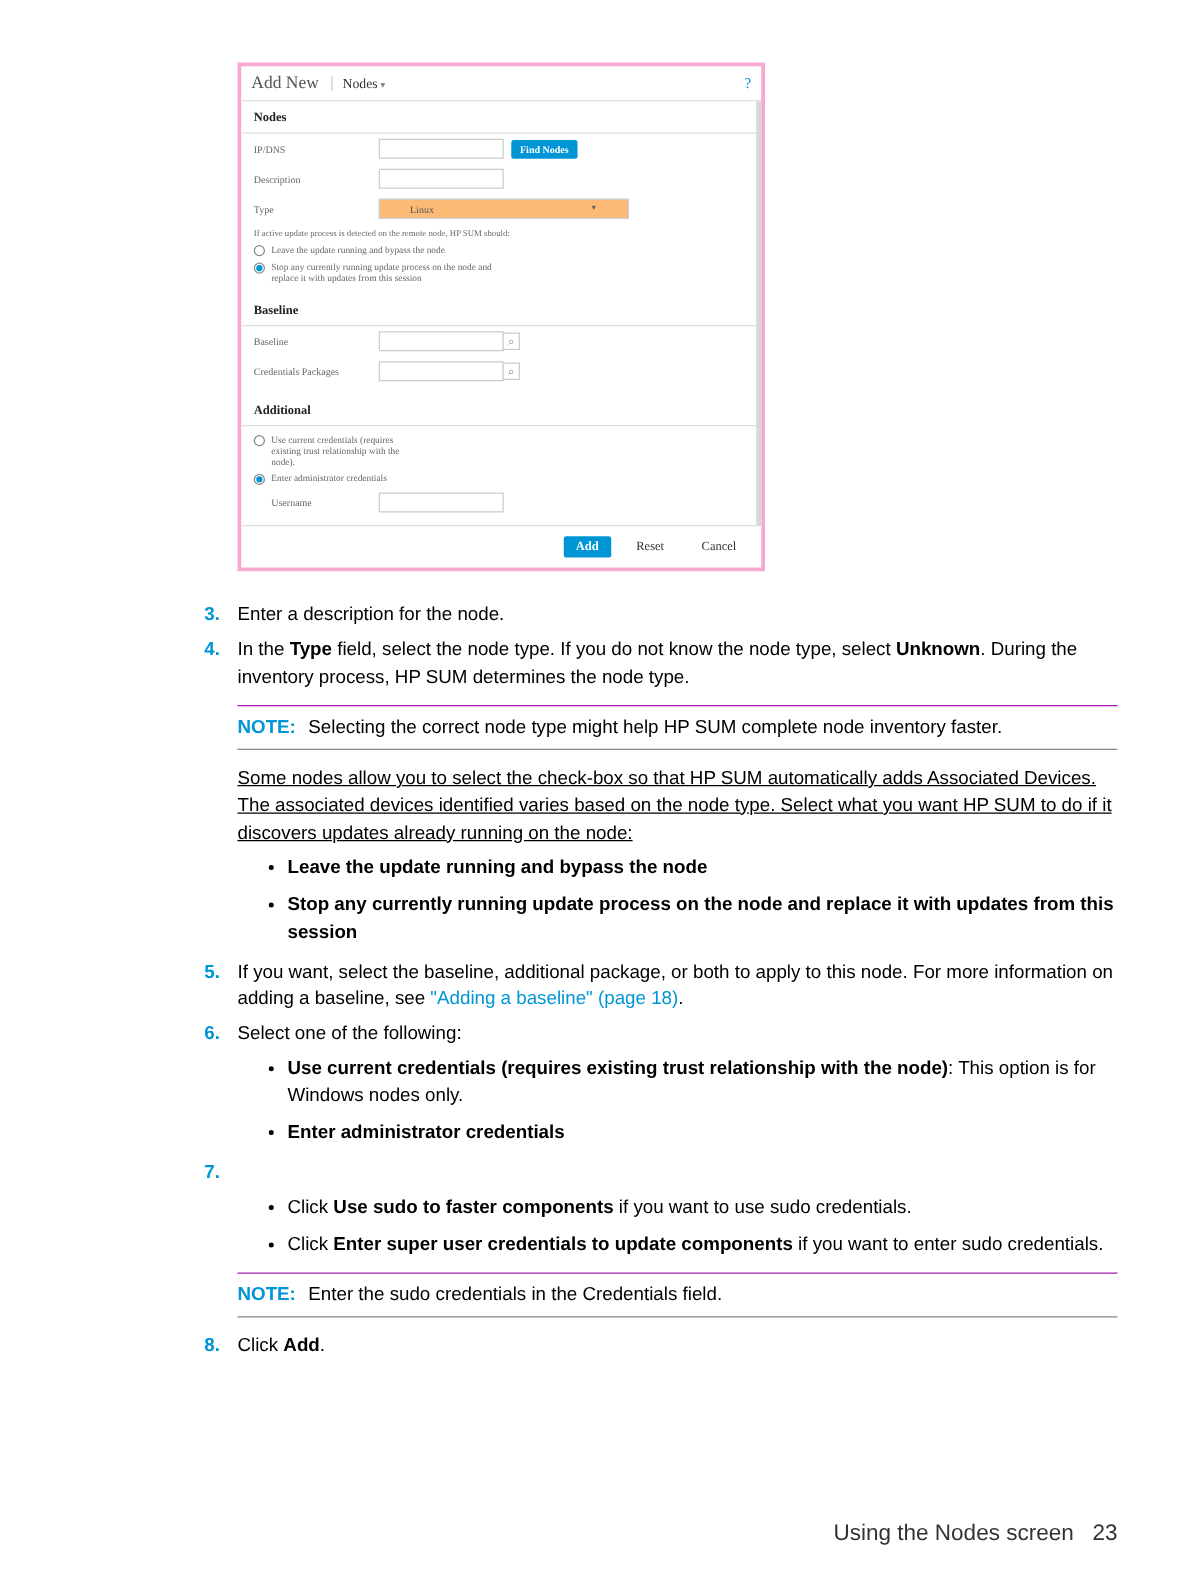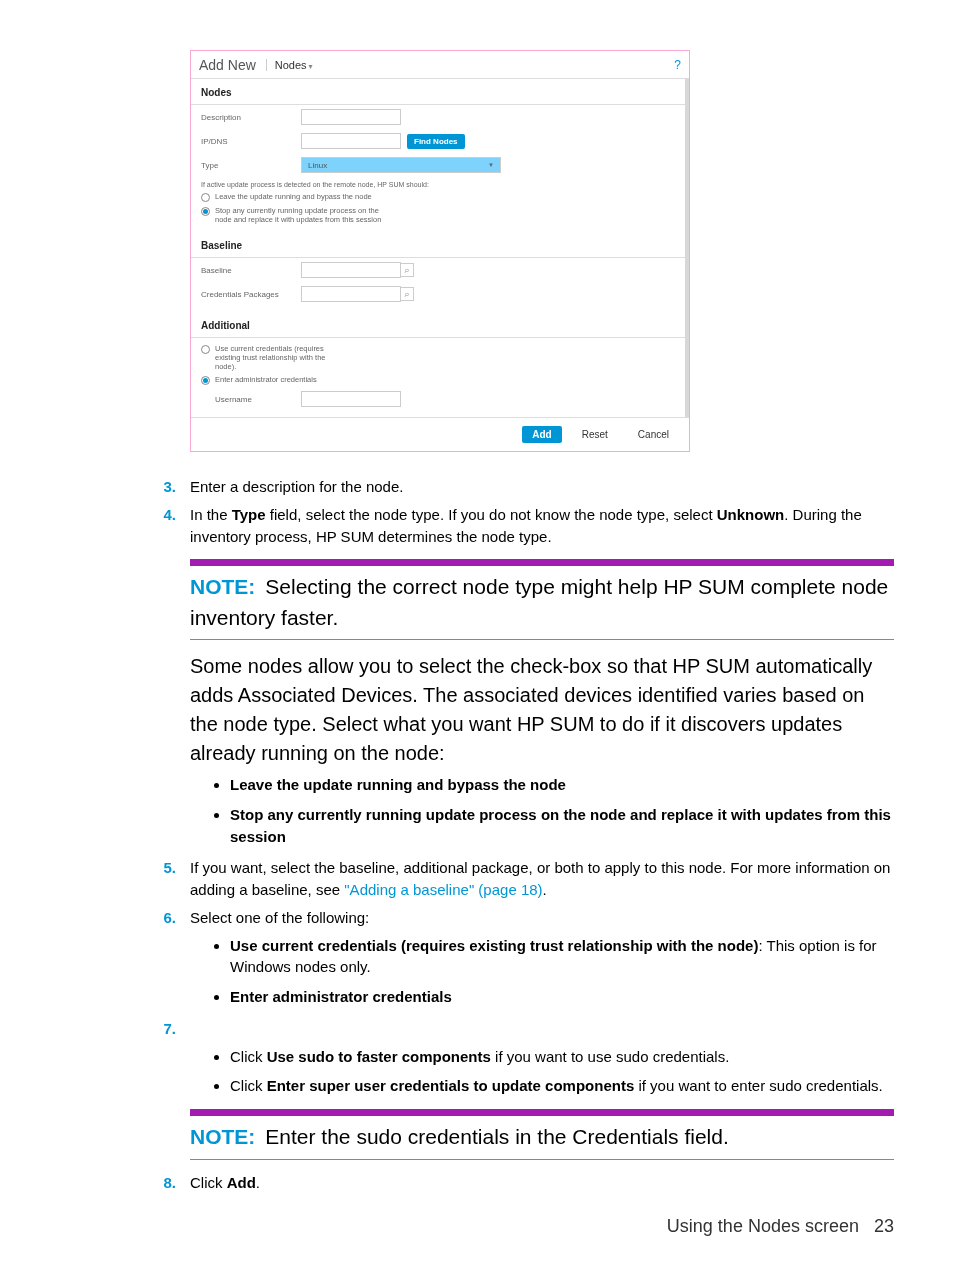--- a/index.html
+++ b/index.html
@@ -11,26 +11,27 @@
     color: #000;
     position: relative;
   }
   .page {
     padding: 50px 60px 30px 140px;
   }
 
   
   .screenshot {
     margin-left: 50px;
-    width: 500px;
-    border: 1px solid #f9a8d4;
+    width: 422px;
+    border: 3px solid #f9a8d4;
     background: #fff;
     margin-bottom: 24px;
     font-size: 9px;
     color: #555;
+    font-family: Liberation Serif, serif;
   }
   .ss-header {
     display: flex;
     align-items: center;
     height: 28px;
     border-bottom: 1px solid #ddd;
     padding: 0 8px;
     font-size: 12px;
   }
   .ss-addnew { color: #555; font-size: 14px; margin-right: 10px; }
@@ -64,24 +65,24 @@
     color: #fff;
     font-size: 8px;
     font-weight: bold;
     padding: 3px 7px;
     border-radius: 2px;
   }
   .ss-select {
     border: 1px solid #ccc;
     height: 16px;
     width: 200px;
-    background: #7dd3fc;
+    background: #fdba74;
     display: flex;
     align-items: center;
-    padding: 0 6px;
+    padding: 0 24px;
     justify-content: space-between;
     font-size: 8px;
   }
   .ss-caret { font-size: 6px; color: #666; }
   .ss-helptext { padding: 4px 10px 2px 10px; font-size: 7px; color: #666; }
   .ss-radio-row { display: flex; align-items: flex-start; padding: 2px 10px; font-size: 7.5px; }
   .ss-radio { width: 9px; height: 9px; border: 1px solid #888; border-radius: 50%; margin-right: 5px; margin-top: 1px; flex-shrink: 0; display:flex; align-items:center; justify-content:center;}
   .ss-radio.selected::after { content:""; width:5px; height:5px; background:#0096d6; border-radius:50%; display:block;}
   .ss-radio-label { color: #666; max-width: 180px; }
   .ss-search-input { display: flex; align-items:center; }
@@ -112,28 +113,28 @@
     flex-shrink: 0;
     font-weight: bold;
     color: #0096d6;
     text-align: right;
     padding-right: 14px;
   }
   .step-body { flex: 1; }
   .step-body b { font-weight: bold; }
   .note-block {
     margin: 12px 0 12px 40px;
-    border-top: 7px solid #a21caf;
+    border-top: 1px solid #a21caf;
     border-bottom: 1px solid #888;
     padding: 6px 0;
-    font-size: 21px;
+    font-size: 15px;
     line-height: 1.45;
   }
   .note-label { color: #0096d6; font-weight: bold; margin-right: 10px; }
-  .para { margin: 8px 0 2px 40px; font-size: 20px; line-height: 1.45; }
+  .para { margin: 8px 0 2px 40px; font-size: 15px; line-height: 1.45; text-decoration: underline; }
   ul.bullets { margin: 6px 0 10px 80px; font-size: 15px; line-height: 1.45; }
   ul.bullets li { margin-bottom: 8px; list-style: disc; }
   ul.bullets li b { font-weight: bold; }
   .link { color: #0096d6; }
   .footer {
     position: absolute;
     bottom: 34px;
     right: 60px;
     font-size: 18px;
     color: #333;
@@ -149,28 +150,28 @@
       <span class="ss-addnew">Add New</span>
       <span class="ss-nodes">
         <span>Nodes</span><span class="ss-chevron">▾</span>
       </span>
       <span class="ss-help">?</span>
     </div>
     <div class="ss-body">
       <div class="ss-section-title">Nodes</div>
 
       <div class="ss-row">
-        <div class="ss-label">Description</div>
-        <div class="ss-input"></div>
-      </div>
-
-      <div class="ss-row">
         <div class="ss-label">IP/DNS</div>
         <div class="ss-input"></div>
         <div class="ss-btn-find">Find Nodes</div>
+      </div>
+
+      <div class="ss-row">
+        <div class="ss-label">Description</div>
+        <div class="ss-input"></div>
       </div>
 
       <div class="ss-row">
         <div class="ss-label">Type</div>
         <div class="ss-select">
           <span>Linux</span>
           <span class="ss-caret">▼</span>
         </div>
       </div>
 

